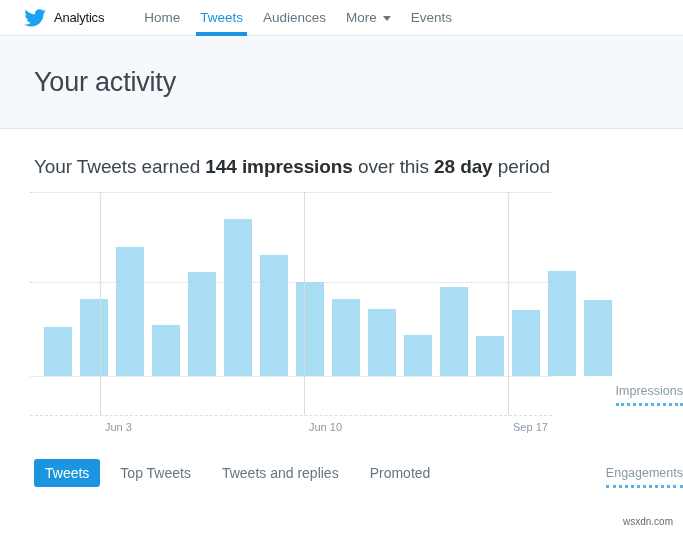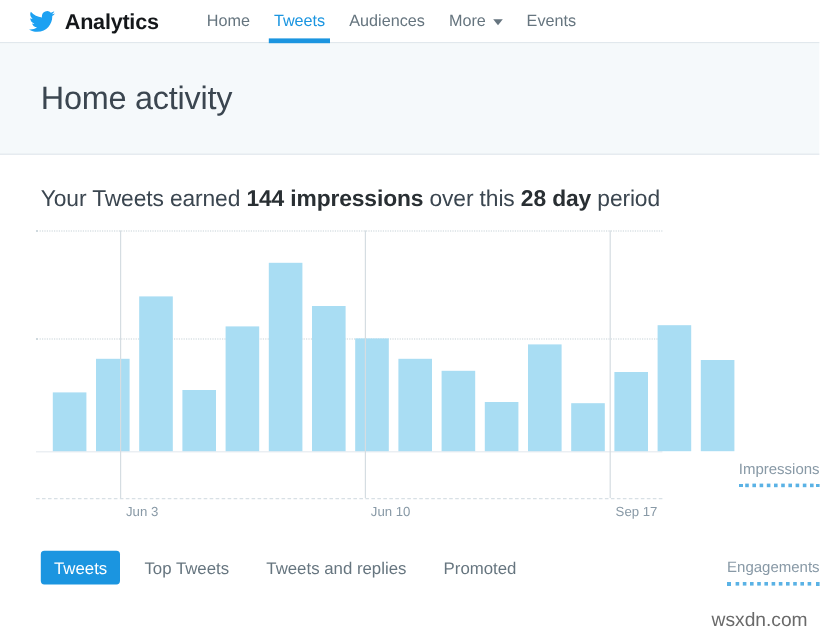--- a/index.html
+++ b/index.html
@@ -16,21 +16,21 @@
     height: 36px;
     background: #ffffff;
     border-bottom: 1px solid #e1e8ed;
     display: flex;
     align-items: center;
     padding-left: 24px;
   }
   #brand { display: flex; align-items: center; gap: 8px; margin-right: 30px; }
   #brand-bird { width: 22px; height: 18px; display: block; }
   #brand-title {
-    font-size: 18px; font-weight: bold; color: #14171a;
+    font-size: 13px; font-weight: normal; color: #14171a;
     letter-spacing: -0.2px; line-height: 1;
   }
   .nav-item {
     position: relative;
     font-size: 13.5px;
     color: #66757f;
     padding: 9px 10px 10px 10px;
     cursor: pointer;
     white-space: nowrap;
     display: flex; align-items: center; gap: 4px;
@@ -130,21 +130,21 @@
   .metric-label {
     font-size: 12.5px; color: #8899a6;
     padding-bottom: 5px;
     border-bottom: 3px dotted #5ab2e5;
     cursor: pointer; white-space: nowrap;
   }
 
   
   #watermark {
     position: absolute; right: 10px; bottom: 6px;
-    font-size: 16px; color: #6a6a6a;
+    font-size: 10px; color: #6a6a6a;
   }
 </style>
 </head>
 <body>
 
 <div id="top-nav">
   <div id="brand">
     <svg id="brand-bird" viewBox="0 0 24 20">
       <path fill="#1da1f2" d="M24 2.4c-.9.4-1.8.7-2.8.8 1-.6 1.8-1.6 2.2-2.7-1 .6-2 1-3.1 1.2A4.9 4.9 0 0 0 11.9 5c0 .4 0 .8.1 1.1C8 5.9 4.3 4 1.7.9 1.3 1.6 1.1 2.4 1.1 3.3c0 1.7.9 3.2 2.2 4.1-.8 0-1.6-.3-2.2-.6v.1c0 2.4 1.7 4.4 3.9 4.8-.4.1-.8.2-1.3.2-.3 0-.6 0-.9-.1.6 2 2.4 3.4 4.6 3.4-1.7 1.3-3.8 2.1-6.1 2.1H0c2.2 1.4 4.8 2.2 7.5 2.2 9.1 0 14-7.5 14-14v-.6c1-.7 1.8-1.6 2.5-2.5z"></path>
     </svg>
@@ -163,21 +163,21 @@
   <div class="nav-item">
     <span>More</span>
     <span class="caret"></span>
   </div>
   <div class="nav-item">
     <span>Events</span>
   </div>
 </div>
 
 <div id="title-band">
-  <h1 id="page-title">Home activity</h1>
+  <h1 id="page-title">Your activity</h1>
 </div>
 
 <div id="summary">
   <span>Your Tweets earned </span><b>144 impressions</b><span> over this </span><b>28 day</b><span> period</span>
 </div>
 
 <div id="chart-area">
   <div class="gridline-dotted" style="top:3px;"></div>
   <div class="gridline-dotted" style="top:93px;"></div>
   <div class="gridline-solid" style="top:187px;"></div>

